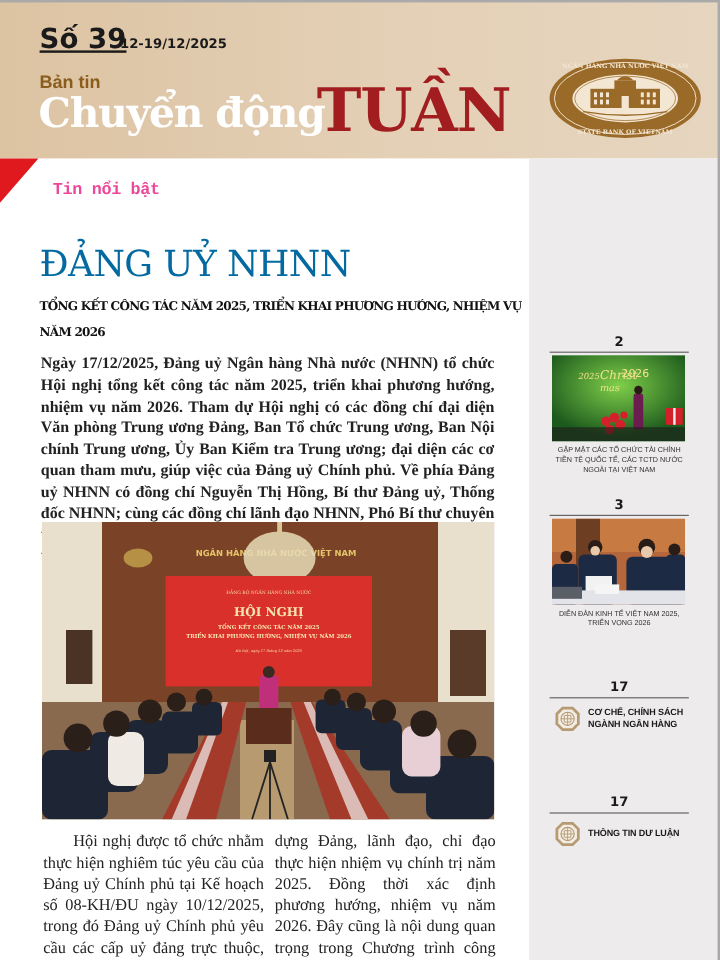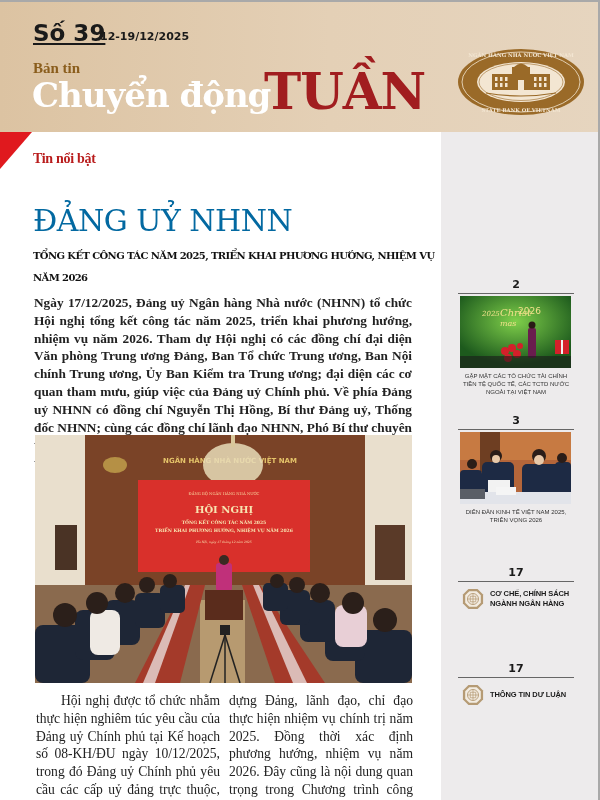--- a/index.html
+++ b/index.html
@@ -10,35 +10,35 @@
   .frame-top { position: absolute; left: 0; top: 0; width: 600px; height: 2px; background: #a9a9a9; z-index: 5; }
   .frame-right { position: absolute; right: 0; top: 0; width: 2px; height: 800px; background: #a9a9a9; z-index: 5; }
 
   
   .header { position: absolute; left: 0; top: 0; width: 600px; height: 132px;
     background: linear-gradient(90deg, #dcc3a2 0%, #e4d0b6 55%, #e6d5bf 100%); }
   .issue-no { position: absolute; left: 33px; top: 20px; font-family: "DejaVu Sans", sans-serif;
     font-weight: bold; font-size: 23px; color: #1a1a1a; letter-spacing: 0px; text-decoration: underline; }
   .issue-date { position: absolute; left: 100px; top: 30px; font-family: "DejaVu Sans", sans-serif;
     font-weight: bold; font-size: 11px; color: #1a1a1a; }
-  .bantin { position: absolute; left: 33px; top: 60px; font-family: Liberation Serif, serif;
+  .bantin { position: absolute; left: 33px; top: 60px; font-family: Liberation Sans, sans-serif;
     font-weight: bold; font-size: 15px; color: #8a5d1c; }
   .title-main { position: absolute; left: 32px; top: 75px; font-family: "DejaVu Serif", serif;
     font-weight: bold; font-size: 34px; color: #ffffff; letter-spacing: -1px; white-space: nowrap; }
   .title-tuan { position: absolute; left: 264px; top: 62px; font-family: "DejaVu Serif", serif;
     font-weight: bold; font-size: 50px; color: #a11d1f; letter-spacing: -1px; white-space: nowrap; }
   .logo { position: absolute; left: 456px; top: 47px; width: 130px; height: 70px; }
 
   
   .corner { position: absolute; left: 0; top: 132px; width: 0; height: 0;
     border-top: 37px solid #e0191e; border-right: 32px solid transparent; }
 
   
-  .section-label { position: absolute; left: 33px; top: 151px; font-family: Liberation Serif, serif;
-    font-weight: bold; font-size: 14px; color: #b91c1c; letter-spacing: -0.3px; }
+  .section-label { position: absolute; left: 44px; top: 151px; font-family: Liberation Mono, monospace;
+    font-weight: bold; font-size: 14px; color: #ec4899; letter-spacing: -0.3px; }
   .headline { position: absolute; left: 33px; top: 203px; font-family: "DejaVu Serif", serif;
     font-weight: normal; font-size: 30px; color: #0369a1; letter-spacing: -0.5px; white-space: nowrap; }
   .subhead { position: absolute; left: 33px; top: 245px; width: 410px; font-family: "DejaVu Serif", serif;
     font-weight: bold; font-size: 10px; line-height: 22px; color: #111; letter-spacing: -0.6px; }
   .lead { position: absolute; left: 34px; top: 294px; width: 378px; font-family: "Liberation Serif", serif;
     font-weight: bold; font-size: 13.3px; line-height: 17.8px; color: #222; text-align: justify; }
 
   .photo { position: absolute; left: 35px; top: 435px; width: 377px; height: 248px; overflow: hidden; }
 
   .body-col { position: absolute; top: 692px; width: 184px; font-family: "Liberation Serif", serif;

